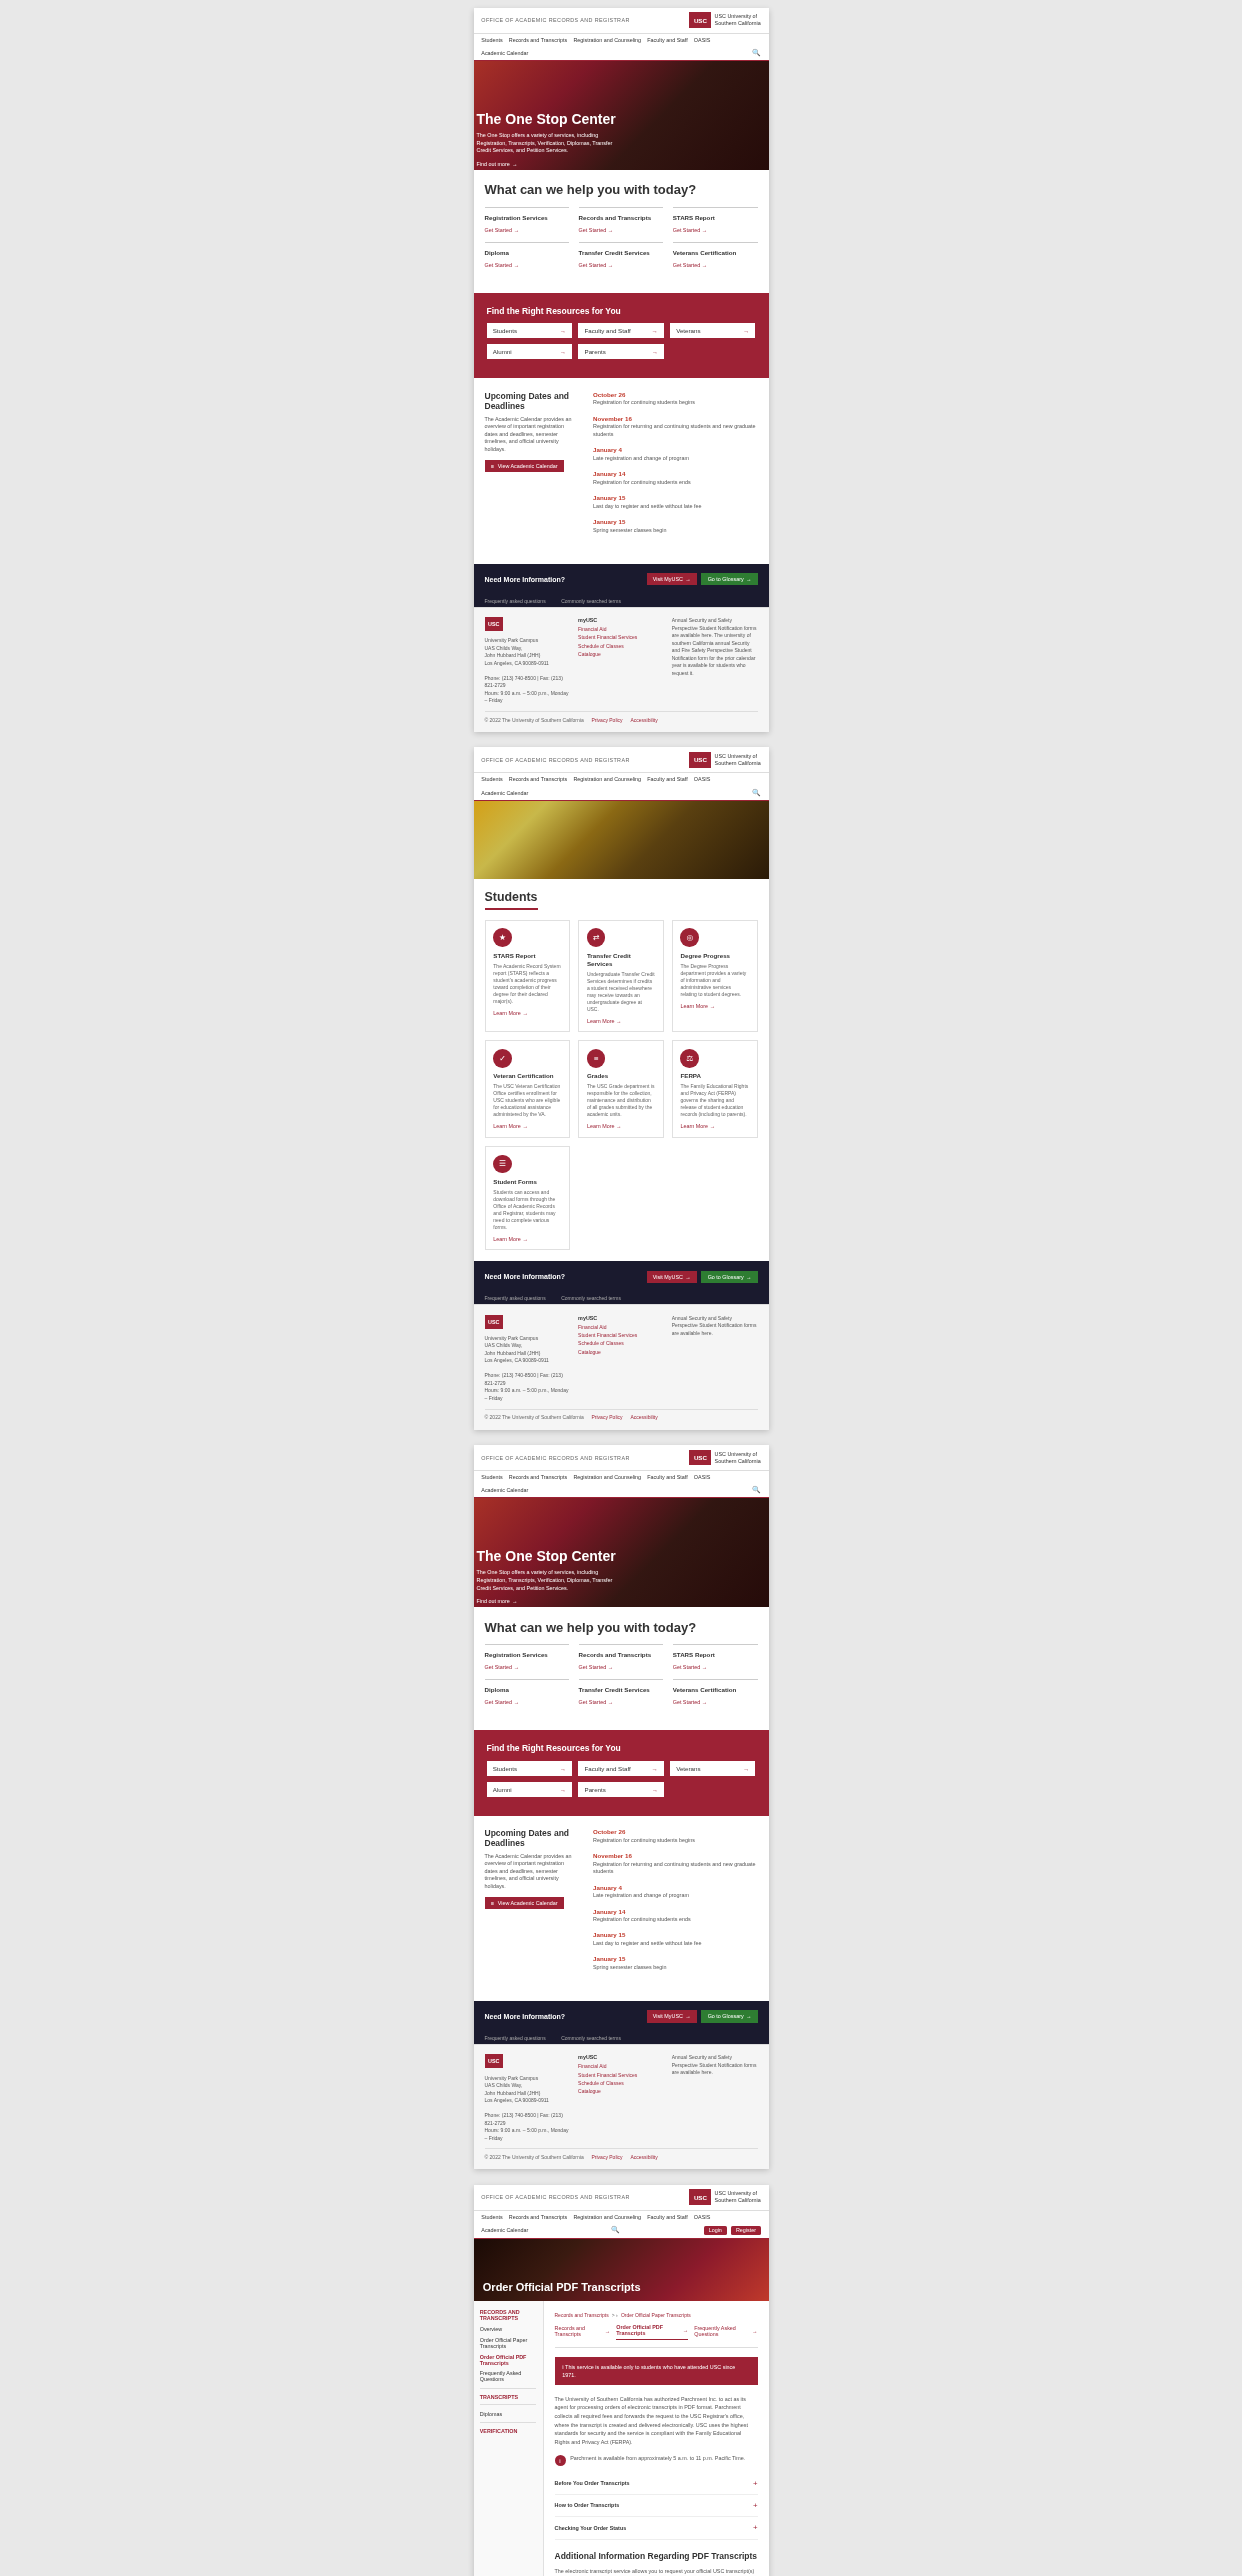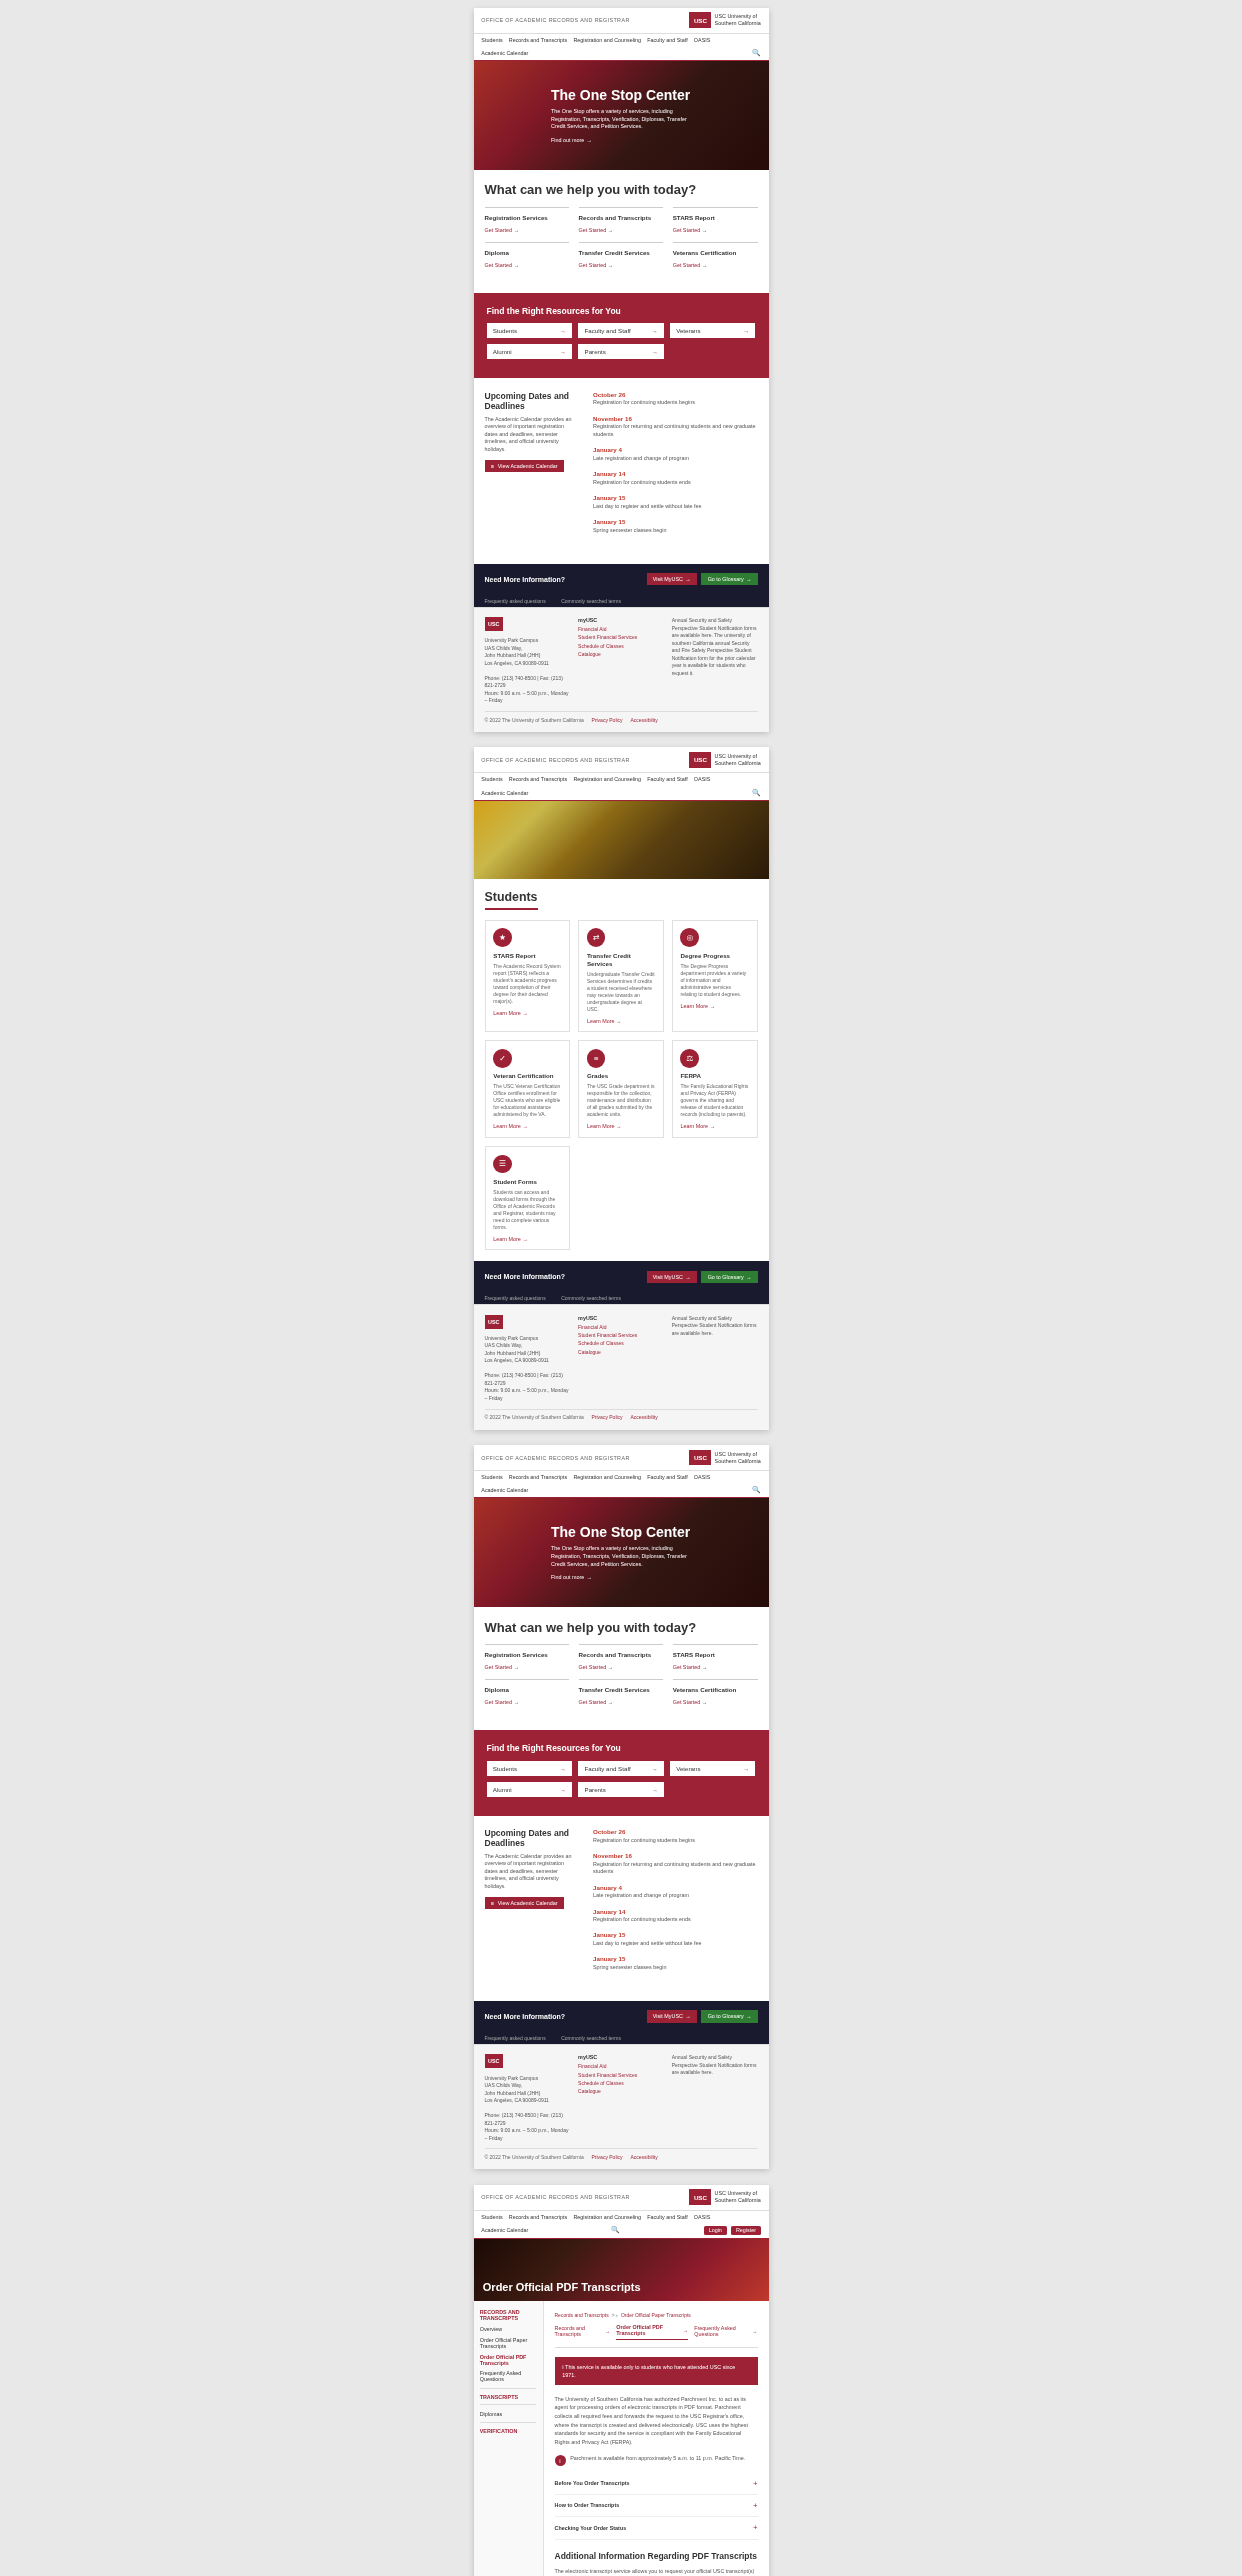--- a/index.html
+++ b/index.html
@@ -79,22 +79,21 @@
     }
 
     
     .hero {
       position: relative;
       height: 109px;
       background: linear-gradient(rgba(0,0,0,0.5), rgba(0,0,0,0.4)), #8b1a2b;
       overflow: hidden;
       display: flex;
       align-items: flex-end;
-      padding: 27px;
-      justify-content: center;
+      padding: 3px;
     }
     .hero-crowd {
       position: absolute;
       top: 0; left: 0; right: 0; bottom: 0;
       background: linear-gradient(135deg, #c0392b 0%, #8b1a2b 30%, #2c1810 60%, #1a0a05 100%);
       opacity: 0.8;
     }
     .hero-content {
       position: relative;
       z-index: 2;

